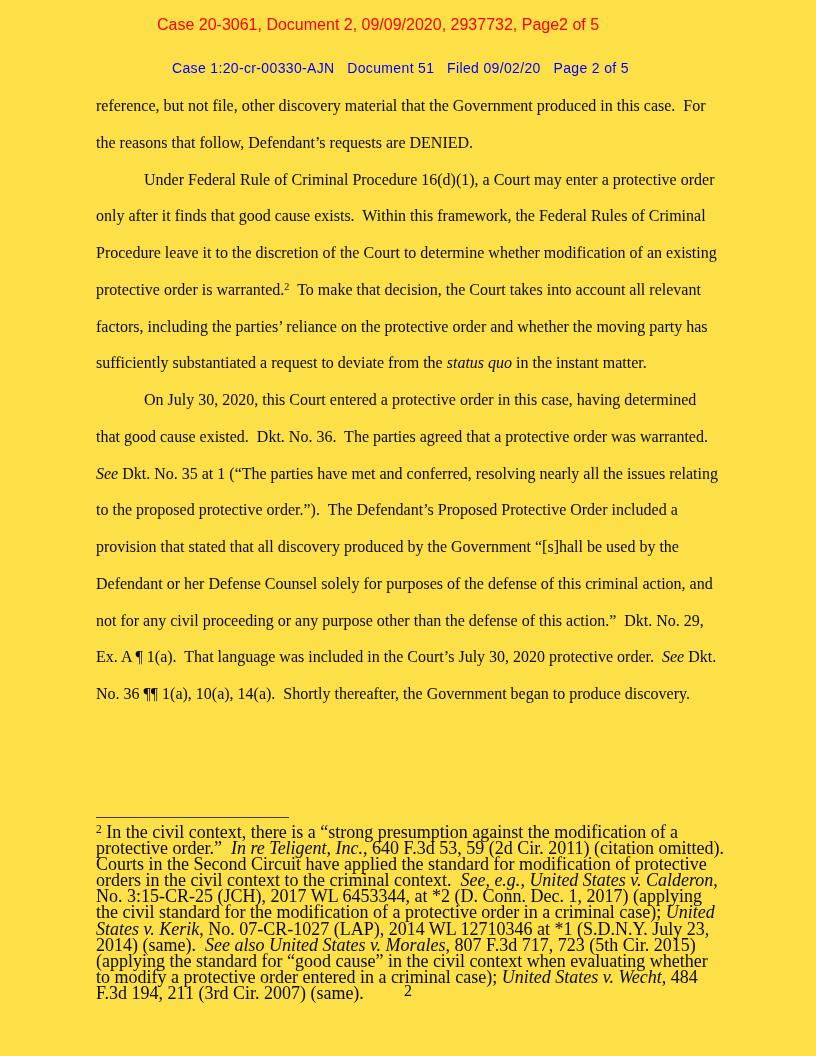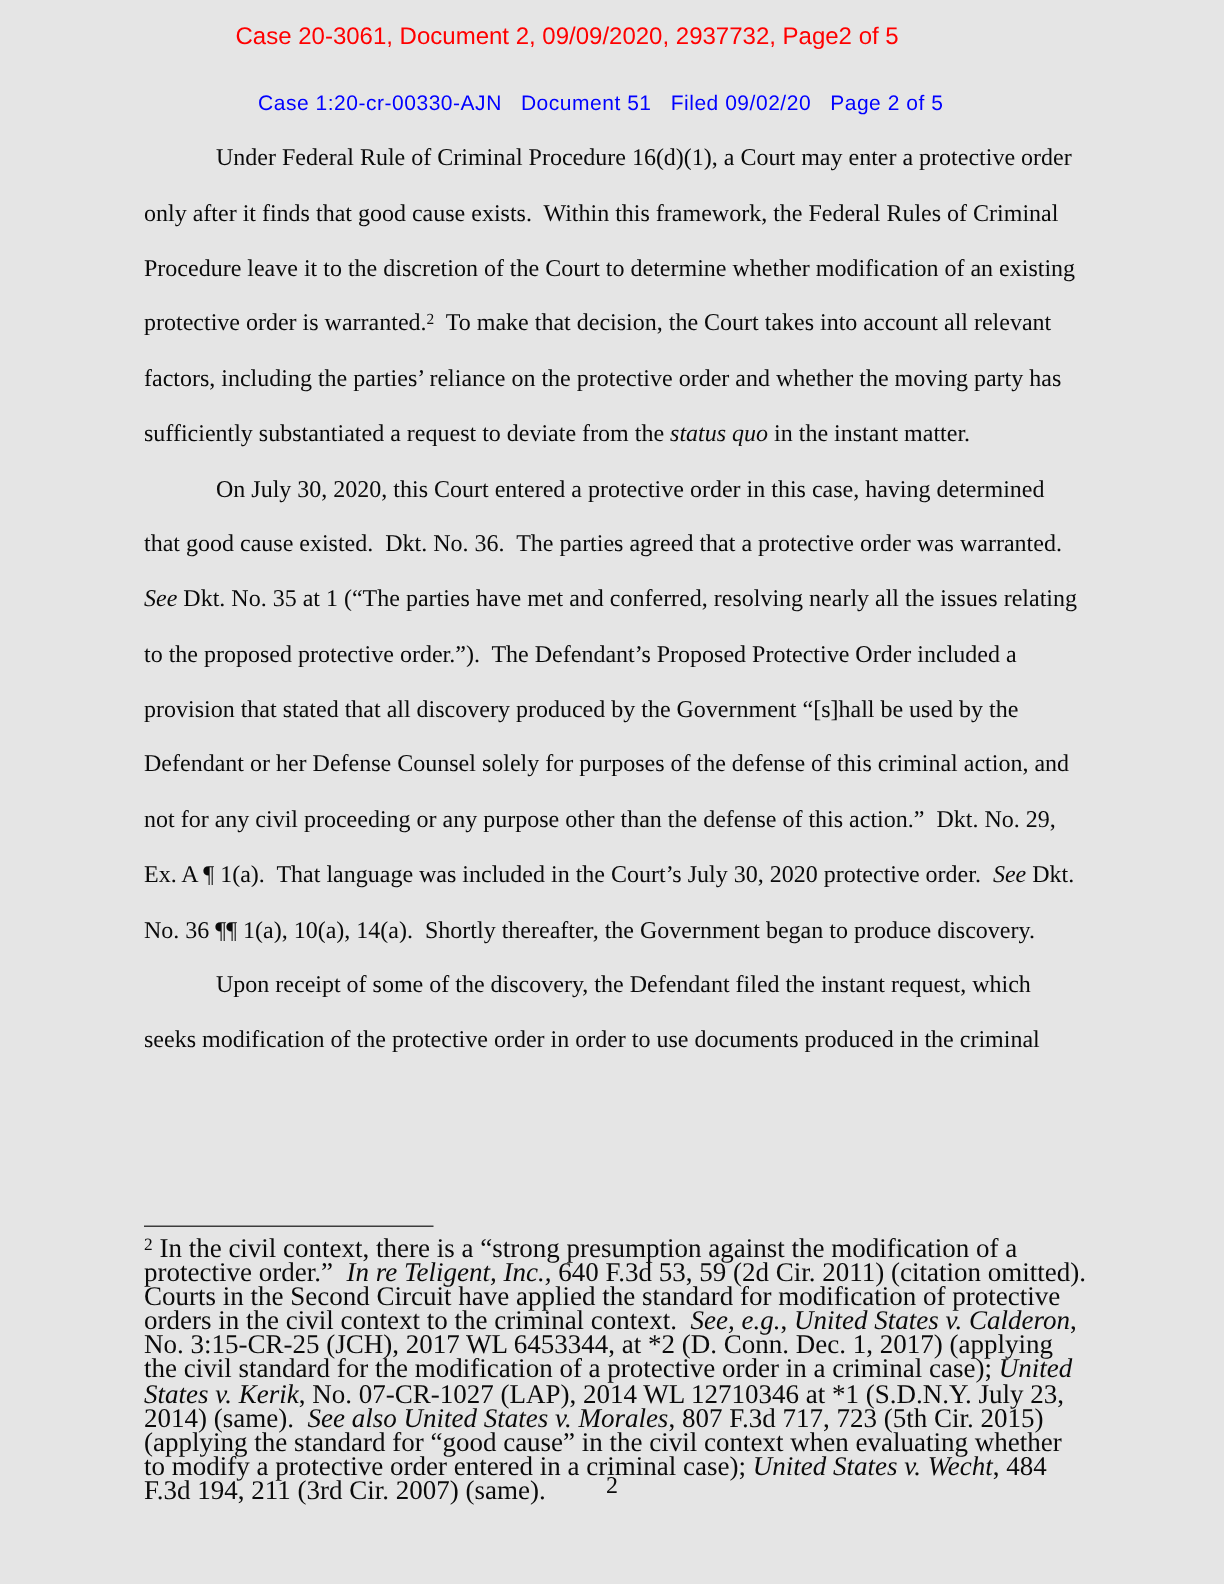--- a/index.html
+++ b/index.html
@@ -1,20 +1,20 @@
 <!DOCTYPE html>
 <html><head>
 <meta charset="utf-8">
 <style>
   html, body { margin: 0; padding: 0; background: #ffffff; }
   .page {
     position: relative;
     width: 816px;
     height: 1056px;
-    background: #e5e5e5;
+    background: #fde047;
     overflow: hidden;
     font-family: "Liberation Serif", "DejaVu Serif", serif;
     color: #0a0a0a;
   }
   .header-stamps { position: absolute; left: 0; top: 0; width: 816px; height: 50px; }
   .stamp {
     position: absolute;
     white-space: pre;
     font-family: "Liberation Sans", "DejaVu Sans", sans-serif;
   }
@@ -53,23 +53,23 @@
 <body>
 
 <div class="page">
 
   <div class="header-stamps">
     <span class="stamp stamp-appeal" style="color: rgb(255, 0, 0);">Case 20-3061, Document 2, 09/09/2020, 2937732, Page2 of 5</span>
     <span class="stamp stamp-district" style="color: rgb(0, 0, 255);">Case 1:20-cr-00330-AJN   Document 51   Filed 09/02/20   Page 2 of 5</span>
   </div>
 
   <div class="body-text">
+      <p class="para"><span>reference, but not file, other discovery material that the Government produced in this case.  For the reasons that follow, Defendant’s requests are DENIED.</span></p>
       <p class="para indent"><span>Under Federal Rule of Criminal Procedure 16(d)(1), a Court may enter a protective order only after it finds that good cause exists.  Within this framework, the Federal Rules of Criminal Procedure leave it to the discretion of the Court to determine whether modification of an existing protective order is warranted.</span><sup>2</sup><span>  To make that decision, the Court takes into account all relevant factors, including the parties’ reliance on the protective order and whether the moving party has sufficiently substantiated a request to deviate from the </span><i>status quo</i><span> in the instant matter.</span></p>
       <p class="para indent"><span>On July 30, 2020, this Court entered a protective order in this case, having determined that good cause existed.  Dkt. No. 36.  The parties agreed that a protective order was warranted.  </span><i>See</i><span> Dkt. No. 35 at 1 (“The parties have met and conferred, resolving nearly all the issues relating to the proposed protective order.”).  The Defendant’s Proposed Protective Order included a provision that stated that all discovery produced by the Government “[s]hall be used by the Defendant or her Defense Counsel solely for purposes of the defense of this criminal action, and not for any civil proceeding or any purpose other than the defense of this action.”  Dkt. No. 29, Ex. A ¶ 1(a).  That language was included in the Court’s July 30, 2020 protective order.  </span><i>See</i><span> Dkt. No. 36 ¶¶ 1(a), 10(a), 14(a).  Shortly thereafter, the Government began to produce discovery.</span></p>
-      <p class="para indent"><span>Upon receipt of some of the discovery, the Defendant filed the instant request, which seeks modification of the protective order in order to use documents produced in the criminal</span></p>
     </div>
 
   <div class="fn-sep"></div>
 
   <div class="footnote"><sup>2</sup><span> In the civil context, there is a “strong presumption against the modification of a protective order.”  </span><i>In re Teligent, Inc.,</i><span> 640 F.3d 53, 59 (2d Cir. 2011) (citation omitted).  Courts in the Second Circuit have applied the standard for modification of protective orders in the civil context to the criminal context.  </span><i>See, e.g.</i><span>, </span><i>United States v. Calderon</i><span>, No. 3:15-CR-25 (JCH), 2017 WL 6453344, at *2 (D. Conn. Dec. 1, 2017) (applying the civil standard for the modification of a protective order in a criminal case); </span><i>United States v. Kerik</i><span>, No. 07-CR-1027 (LAP), 2014 WL 12710346 at *1 (S.D.N.Y. July 23, 2014) (same).  </span><i>See also United States v. Morales</i><span>, 807 F.3d 717, 723 (5th Cir. 2015) (applying the standard for “good cause” in the civil context when evaluating whether to modify a protective order entered in a criminal case); </span><i>United States v. Wecht</i><span>, 484 F.3d 194, 211 (3rd Cir. 2007) (same).</span></div>
 
   <div class="page-number">2</div>
 
 </div>
 

